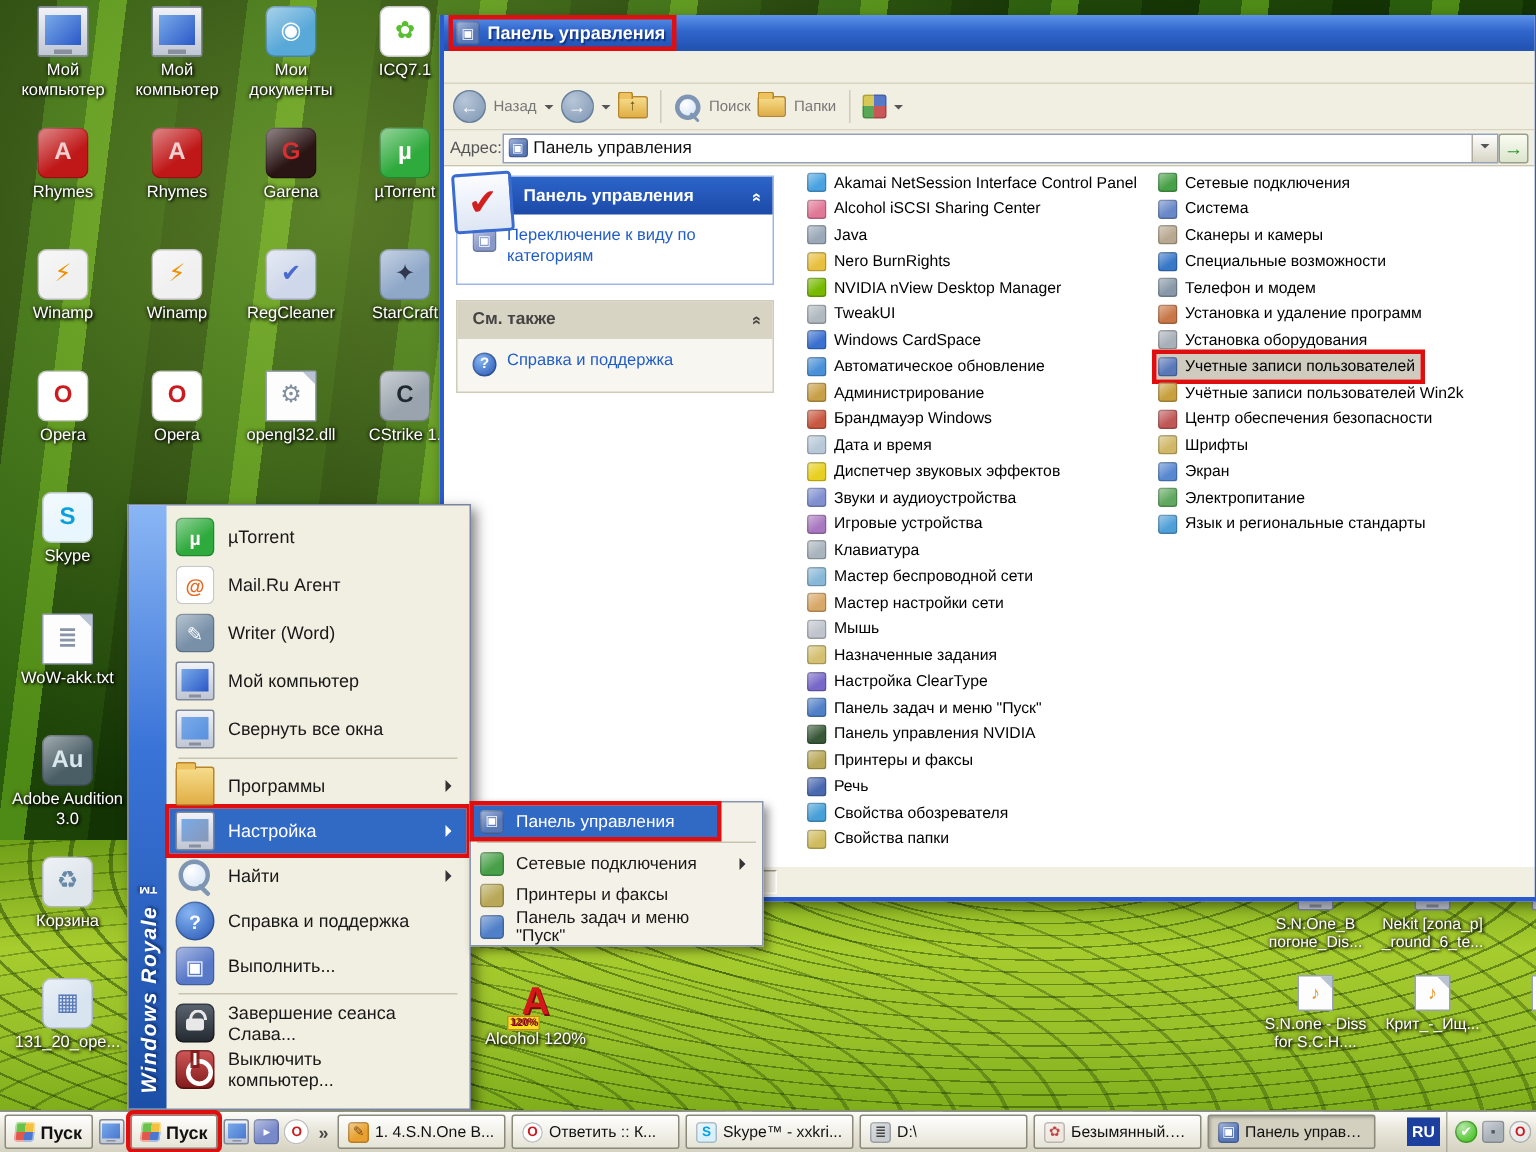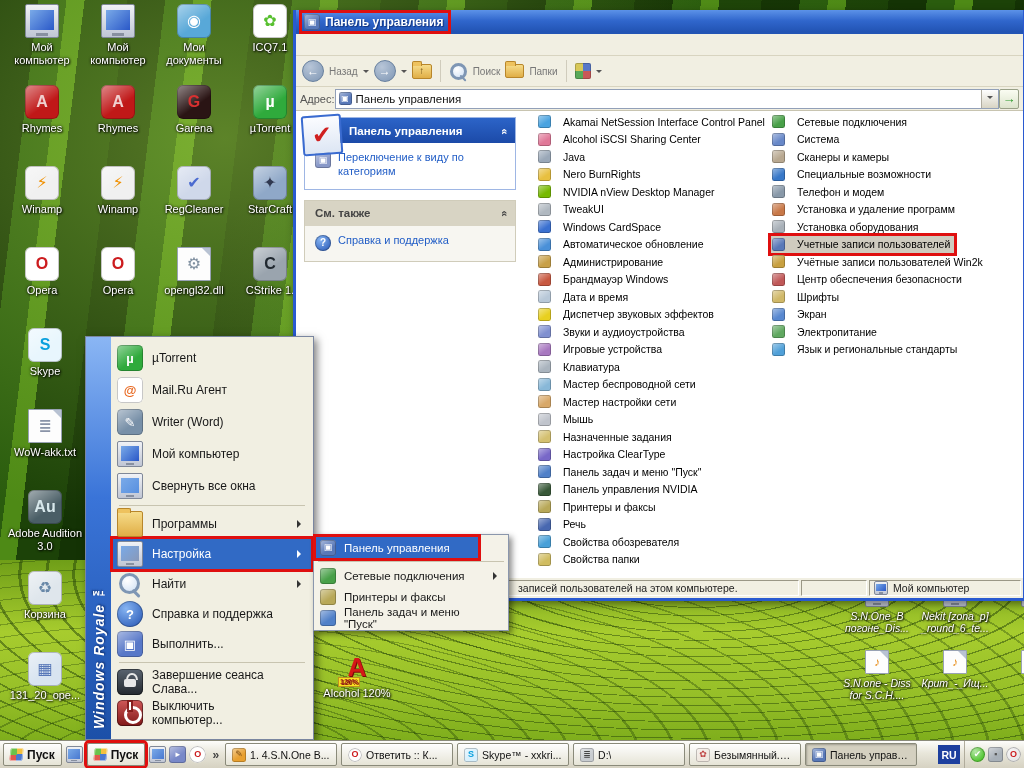--- a/index.html
+++ b/index.html
@@ -46,21 +46,21 @@
   
   .dgrid { position:absolute; z-index:1; display:grid; }
   #desk-grid { left:4px; top:4px; grid-template-columns:repeat(4,76px); grid-auto-rows:81px; }
   #desk-col  { left:4px; top:328px; grid-template-columns:82px; grid-auto-rows:81px; }
   #desk-right1 { left:838px; top:583px; grid-template-columns:repeat(3,78px); grid-auto-rows:70px; }
   #desk-right2 { left:838px; top:650px; grid-template-columns:repeat(3,78px); grid-auto-rows:74px; }
   .dicon { display:flex; flex-direction:column; align-items:center; gap:3px; overflow:visible; }
   .di-ic { width:34px; height:34px; font-size:16px; }
   .di-label { font-size:11px; color:#fff; text-align:center; text-shadow:1px 1px 2px #000, 0 0 3px #000; line-height:1.15; white-space:pre-line; }
   #desk-right1 .di-ic, #desk-right2 .di-ic { width:24px; height:24px; font-size:12px; }
-  #desk-right1 .di-label, #desk-right2 .di-label { font-size:10.5px;font-style:italic; }
+  #desk-right1 .di-label, #desk-right2 .di-label { font-size:10.5px; }
   #alcohol-icon { position:absolute; left:320px; top:650px; width:74px; z-index:1; }
   #alcohol-icon .di-ic { background:none; box-shadow:none; font-size:26px; color:#d41818; text-shadow:1px 1px 0 #7a0808; }
 
   
   .win { position:absolute; left:293px; top:10px; width:733px; height:591px; z-index:5; border:3px solid #2a5ad0; border-top:none; background:#eceadb; box-shadow:2px 3px 8px rgba(0,0,0,.45); display:flex; flex-direction:column; }
   .titlebar { height:24px; background:linear-gradient(180deg,#5c92e8 0%, #3066cc 45%, #2254b4 90%); display:flex; align-items:center; padding:0 6px; gap:4px; flex:none; }
   .title-wrap { display:flex; align-items:center; gap:5px; padding:1px 5px 1px 2px; }
   .title-ic { width:16px; height:16px; font-size:9px; color:#fff; }
   .title-text { color:#fff; font-weight:bold; font-size:12px; text-shadow:1px 1px 1px #10307a; }
   .menubar { height:22px; background:#f1efe2; border-bottom:1px solid #d8d4c0; display:flex; align-items:center; padding:0 4px; flex:none; }
@@ -96,21 +96,21 @@
   .sidebox-body { padding:8px 8px 10px 10px; }
   .side-link { display:flex; gap:7px; align-items:flex-start; font-size:11px; color:#215dc6; line-height:1.25; }
   .side-link .ic { margin-top:1px; }
   .link-ic { width:16px; height:16px; font-size:9px; color:#fff; }
   .help-ic { width:16px; height:16px; font-size:10px; }
 
   
   .cpl-col { position:absolute; top:2px; display:flex; flex-direction:column; }
   #cpl-col1 { left:241px; }
   #cpl-col2 { left:475px; }
-  .cpl-item { height:17.5px; display:flex; align-items:center; gap:12px; width:max-content; padding:0 4px 0 1px; }
+  .cpl-item { height:17.5px; display:flex; align-items:center; gap:5px; width:max-content; padding:0 4px 0 1px; }
   .cpl-ic { width:13px; height:13px; font-size:8px; }
   .cpl-label { font-size:10.5px; color:#000; white-space:nowrap; }
   .cpl-item.selected { background:#cfcbbf;text-align:center; }
   .cpl-item.highlight { outline:3px solid #df0f0f; }
 
   
   .statusbar { height:20px; background:#f1efe2; display:flex; gap:2px; padding:2px; flex:none; }
   .st-cell { border:1px solid; border-color:#9a9786 #fff #fff #9a9786; display:flex; align-items:center; font-size:10.5px; color:#222; }
   .st-left { flex:1; padding-left:219px; }
   .st-mid { width:66px; }
@@ -525,21 +525,20 @@
         <span class="ic cpl-ic ic-tile" style="--c: #60a860;"></span>
         <span class="cpl-label">Электропитание</span>
       </div>
         <div class="cpl-item">
         <span class="ic cpl-ic ic-tile" style="--c: #50a0d8;"></span>
         <span class="cpl-label">Язык и региональные стандарты</span>
       </div>
       </div>
   </div>
   <div class="statusbar">
-    <span class="st-cell st-left">записей пользователей на этом компьютере.</span>
     <span class="st-cell st-mid"></span>
     <span class="st-cell st-right">
       <span class="ic ic-monitor st-ic" style="--c:#2a58c8"></span>
       <span>Мой компьютер</span>
     </span>
   </div>
 </div>
 
 <div class="startmenu">
   <div class="sm-banner">

